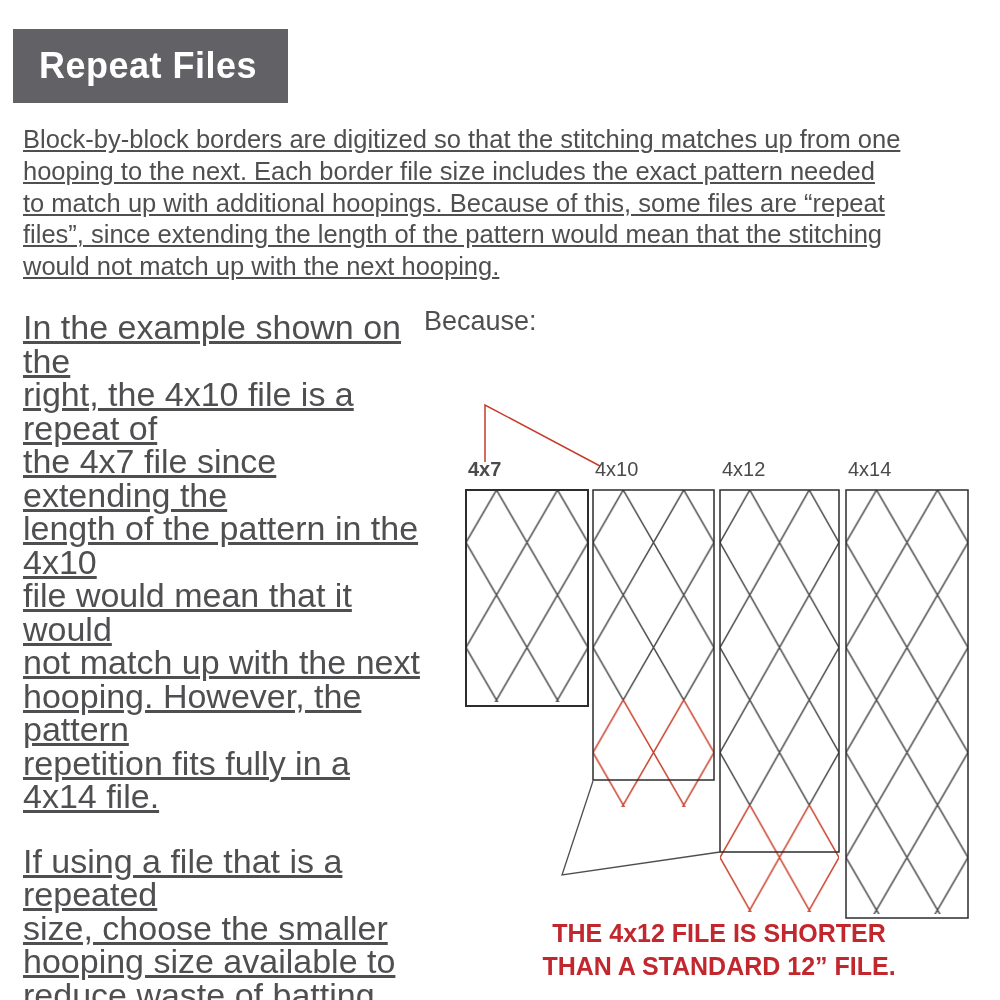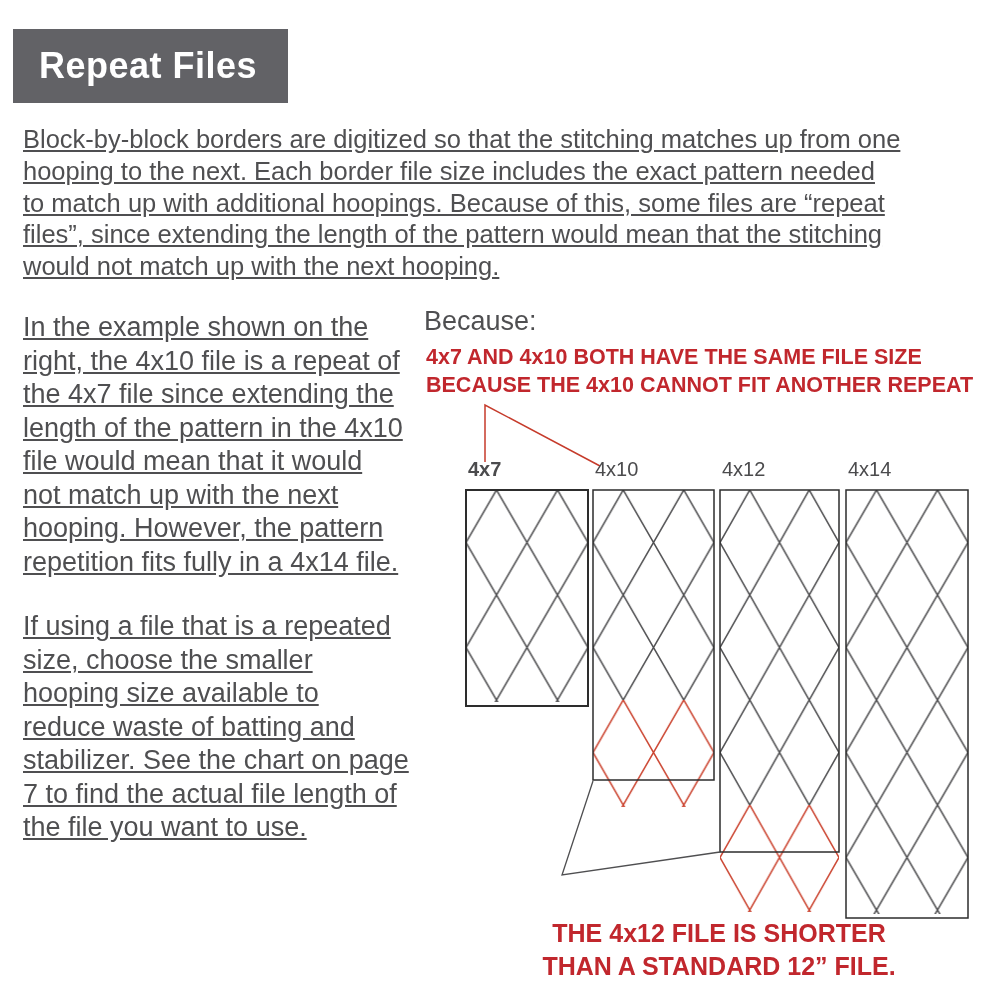--- a/index.html
+++ b/index.html
@@ -37,21 +37,21 @@
     width: 965px;
     font-size: 25.5px;
     line-height: 31.8px;
   }
   .leftcol {
     position: absolute;
     left: 23px; top: 311px;
     width: 400px;
   }
   .para {
-    font-size: 27px;
+    font-size: 34px;
     line-height: 33.5px;
   }
   .para2 { margin-top: 31px; }
   .example-heading {
     position: absolute;
     left: 424px; top: 306px;
     font-size: 27px;
     color: var(--body-text);
   }
   .example-note {
@@ -121,22 +121,20 @@
 size, choose the smaller
 hooping size available to
 reduce waste of batting and
 stabilizer. See the chart on page
 7 to find the actual file length of
 the file you want to use.</div>
   </div>
 
   <div class="example-heading">Because:</div>
 
-  <div class="example-note">4x7 AND 4x10 BOTH HAVE THE SAME FILE SIZE
-BECAUSE THE 4x10 CANNOT FIT ANOTHER REPEAT</div>
 
   <svg class="diagram" width="1000" height="1000" viewBox="0 0 1000 1000" xmlns="http://www.w3.org/2000/svg">
       <defs>
         <pattern id="k0" x="496.5" y="490" width="61" height="105" patternUnits="userSpaceOnUse">
           <path d="M0 0 L61 105 M61 0 L0 105" fill="none" stroke="#515153" stroke-width="1.6"></path>
         </pattern>
         <pattern id="r0" x="496.5" y="490" width="61" height="105" patternUnits="userSpaceOnUse">
           <path d="M0 0 L61 105 M61 0 L0 105" fill="none" stroke="#cc4733" stroke-width="1.6"></path>
         </pattern>
         <pattern id="k1" x="623.25" y="490" width="60.5" height="105" patternUnits="userSpaceOnUse">

